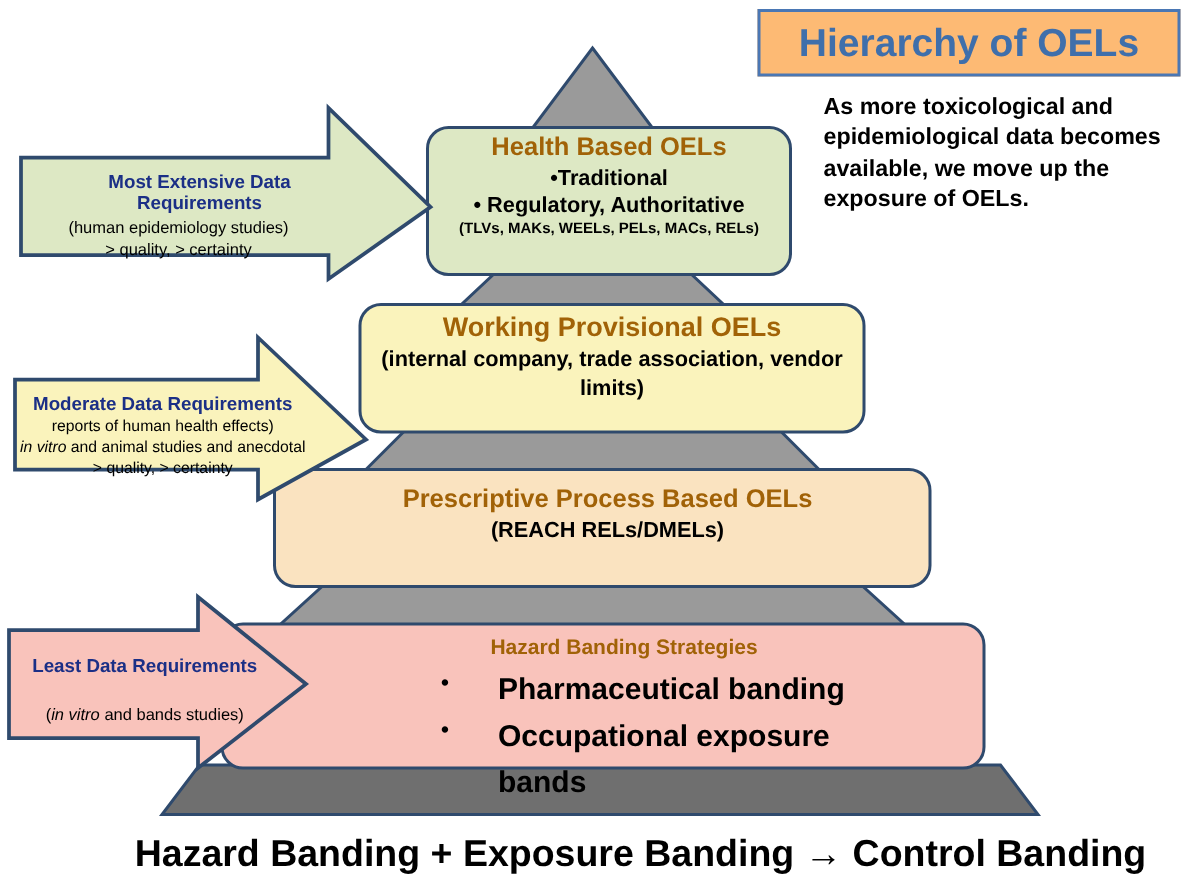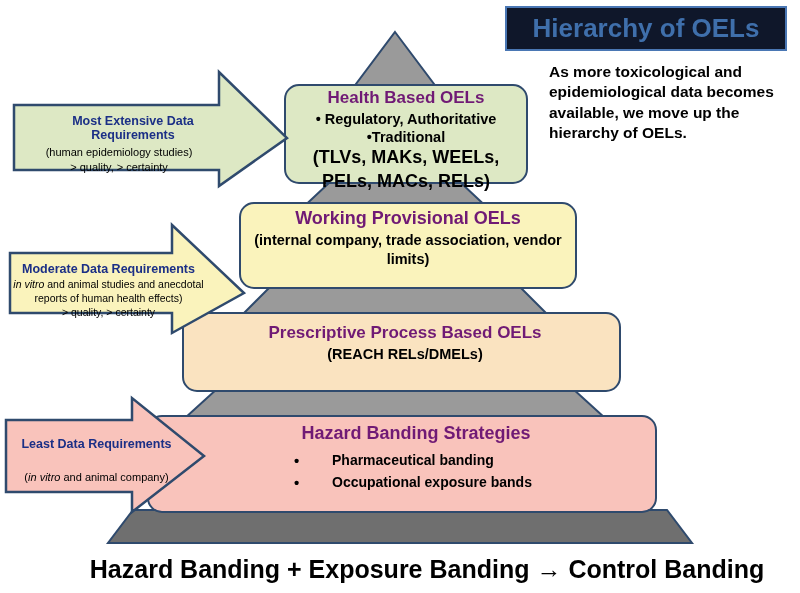--- a/index.html
+++ b/index.html
@@ -28,21 +28,21 @@
   }
 
   
   .title-box {
     position: absolute;
     left: 505px;
     top: 6px;
     width: 282px;
     height: 45px;
     border: 2px solid #4a77b4;
-    background: #0f172a;
+    background: #fdba74;
     box-sizing: border-box;
     display: flex;
     align-items: center;
     justify-content: center;
   }
   .title-box .title-text {
     color: #3f6fab;
     font-size: 26px;
     font-weight: bold;
     letter-spacing: 0px;
@@ -62,58 +62,58 @@
   }
 
   
   .tier-text {
     position: absolute;
     text-align: center;
     color: #000000;
     box-sizing: border-box;
   }
   .tier-head {
-    color: #701a75;
+    color: #a16207;
     font-weight: bold;
     display: block;
   }
   .tier-sub {
     color: #000000;
     font-weight: bold;
     display: block;
   }
 
   
   #tier1-text { left: 290px; top: 88px; width: 232px; }
   #tier1-text .tier-head { font-size: 17px; margin-bottom: 2px; }
   #tier1-text .l2 { font-size: 14.5px; line-height: 1.25; }
   #tier1-text .l3 { font-size: 14.5px; line-height: 1.25; }
-  #tier1-text .l4 { font-size: 18px; line-height: 1.3; }
+  #tier1-text .l4 { font-size: 10px; line-height: 1.3; }
 
   
   #tier2-text { left: 246px; top: 208px; width: 324px; }
   #tier2-text .tier-head { font-size: 18px; margin-bottom: 2px; }
   #tier2-text .l2 { font-size: 14.5px; line-height: 1.3; }
 
   
   #tier3-text { left: 190px; top: 323px; width: 430px; }
   #tier3-text .tier-head { font-size: 17px; margin-bottom: 3px; }
   #tier3-text .l2 { font-size: 14.5px; }
 
   
   #tier4-text { left: 216px; top: 423px; width: 400px; }
-  #tier4-text .tier-head { font-size: 18px; margin-bottom: 6px; }
+  #tier4-text .tier-head { font-size: 14px; margin-bottom: 6px; }
   #tier4-text .bullets {
     margin: 0;
     padding: 0 0 0 78px;
     list-style: none;
     text-align: left;
   }
   #tier4-text .bullets li {
-    font-size: 14px;
+    font-size: 20px;
     font-weight: bold;
     line-height: 1.55;
     position: relative;
     padding-left: 38px;
   }
   #tier4-text .bullets li::before {
     content: "\2022";
     position: absolute;
     left: 0;
     top: -1px;
@@ -193,26 +193,26 @@
 
     <polygon points="10,253 172,253 172,225 244,293 172,333 172,313 10,313" fill="#faf3bc" stroke="#2f4a6d" stroke-width="2.5"></polygon>
 
     <polygon points="6,420 132,420 132,398 204,456 132,512 132,492 6,492" fill="#f9c3bb" stroke="#2f4a6d" stroke-width="2.5"></polygon>
   </svg>
 
   <div class="title-box">
     <span class="title-text">Hierarchy of OELs</span>
   </div>
 
-  <div class="intro">As more toxicological and epidemiological data becomes available,  we move up the hierarchy of OELs.</div>
+  <div class="intro">As more toxicological and epidemiological data becomes available,  we move up the exposure of OELs.</div>
 
   <div class="tier-text" id="tier1-text">
     <span class="tier-head">Health Based OELs</span>
+    <span class="tier-sub l3">•Traditional</span>
     <span class="tier-sub l2">• Regulatory, Authoritative</span>
-    <span class="tier-sub l3">•Traditional</span>
     <span class="tier-sub l4">(TLVs, MAKs, WEELs, PELs, MACs, RELs)</span>
   </div>
 
   <div class="tier-text" id="tier2-text">
     <span class="tier-head">Working Provisional OELs</span>
     <span class="tier-sub l2">(internal company, trade association,  vendor limits)</span>
   </div>
 
   <div class="tier-text" id="tier3-text">
     <span class="tier-head">Prescriptive Process Based OELs</span>
@@ -228,28 +228,28 @@
   </div>
 
   <div class="arrow-label" id="arrow1-label">
     <span class="hdr">Most Extensive Data Requirements</span>
     <span class="sub">(human epidemiology studies)</span>
     <span class="sub">&gt; quality, &gt; certainty</span>
   </div>
 
   <div class="arrow-label" id="arrow2-label">
     <span class="hdr">Moderate Data Requirements</span>
+    <span class="sub">reports of human health effects)</span>
     <span class="sub"><i>in vitro</i><span> and animal studies and anecdotal</span></span>
-    <span class="sub">reports of human health effects)</span>
     <span class="sub">&gt; quality, &gt; certainty</span>
   </div>
 
   <div class="arrow-label" id="arrow3-label">
     <span class="hdr">Least Data  Requirements</span>
-    <span class="sub">(<i>in vitro</i><span> and animal company)</span></span>
+    <span class="sub">(<i>in vitro</i><span> and bands studies)</span></span>
   </div>
 
   <div class="caption">
     <span>Hazard Banding + Exposure Banding</span>
     <span class="arrow-glyph">→</span>
     <span>Control Banding</span>
   </div>
 
 </div>
 

